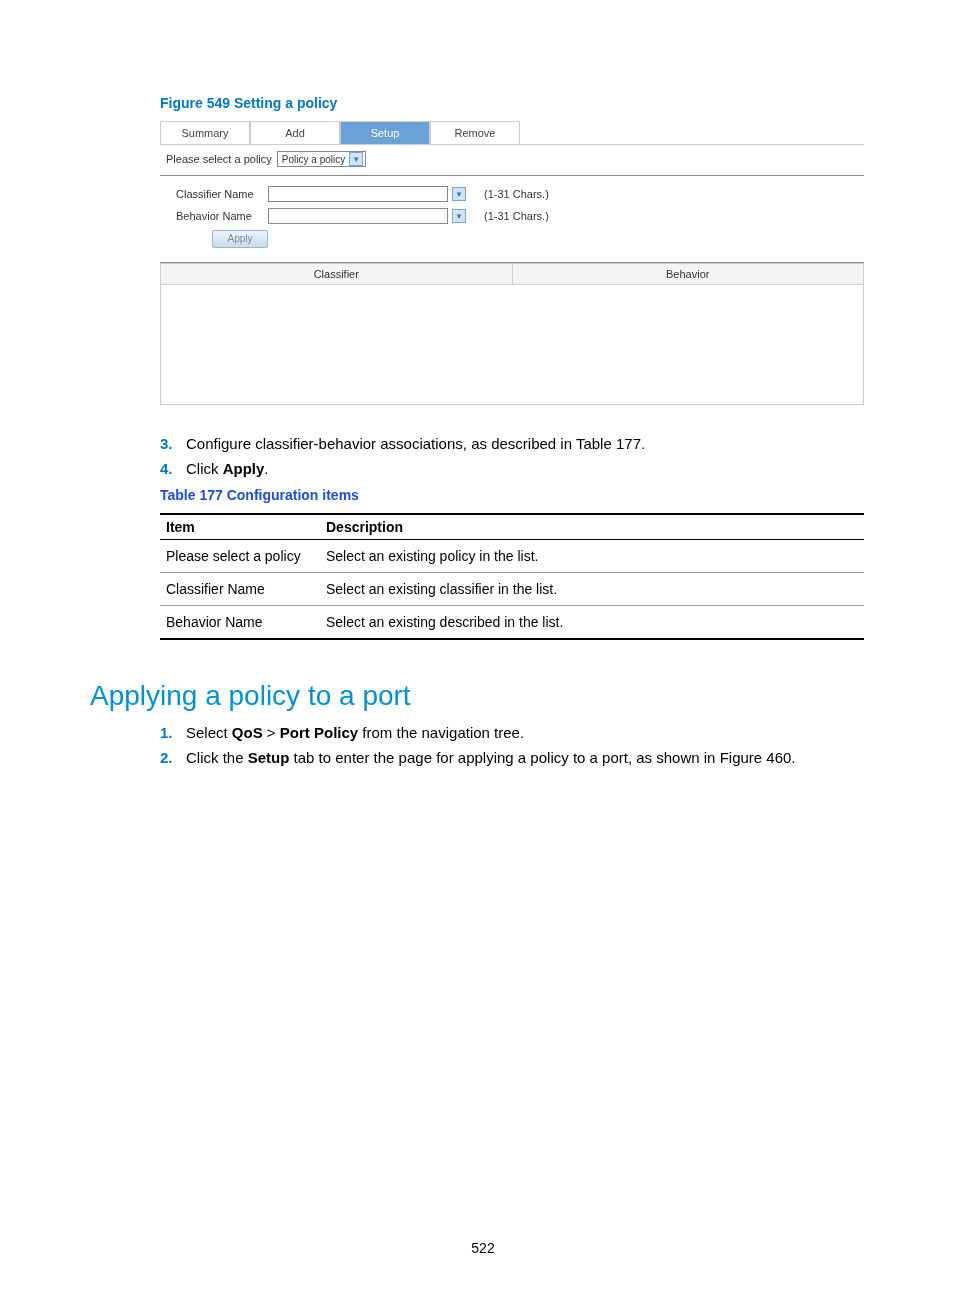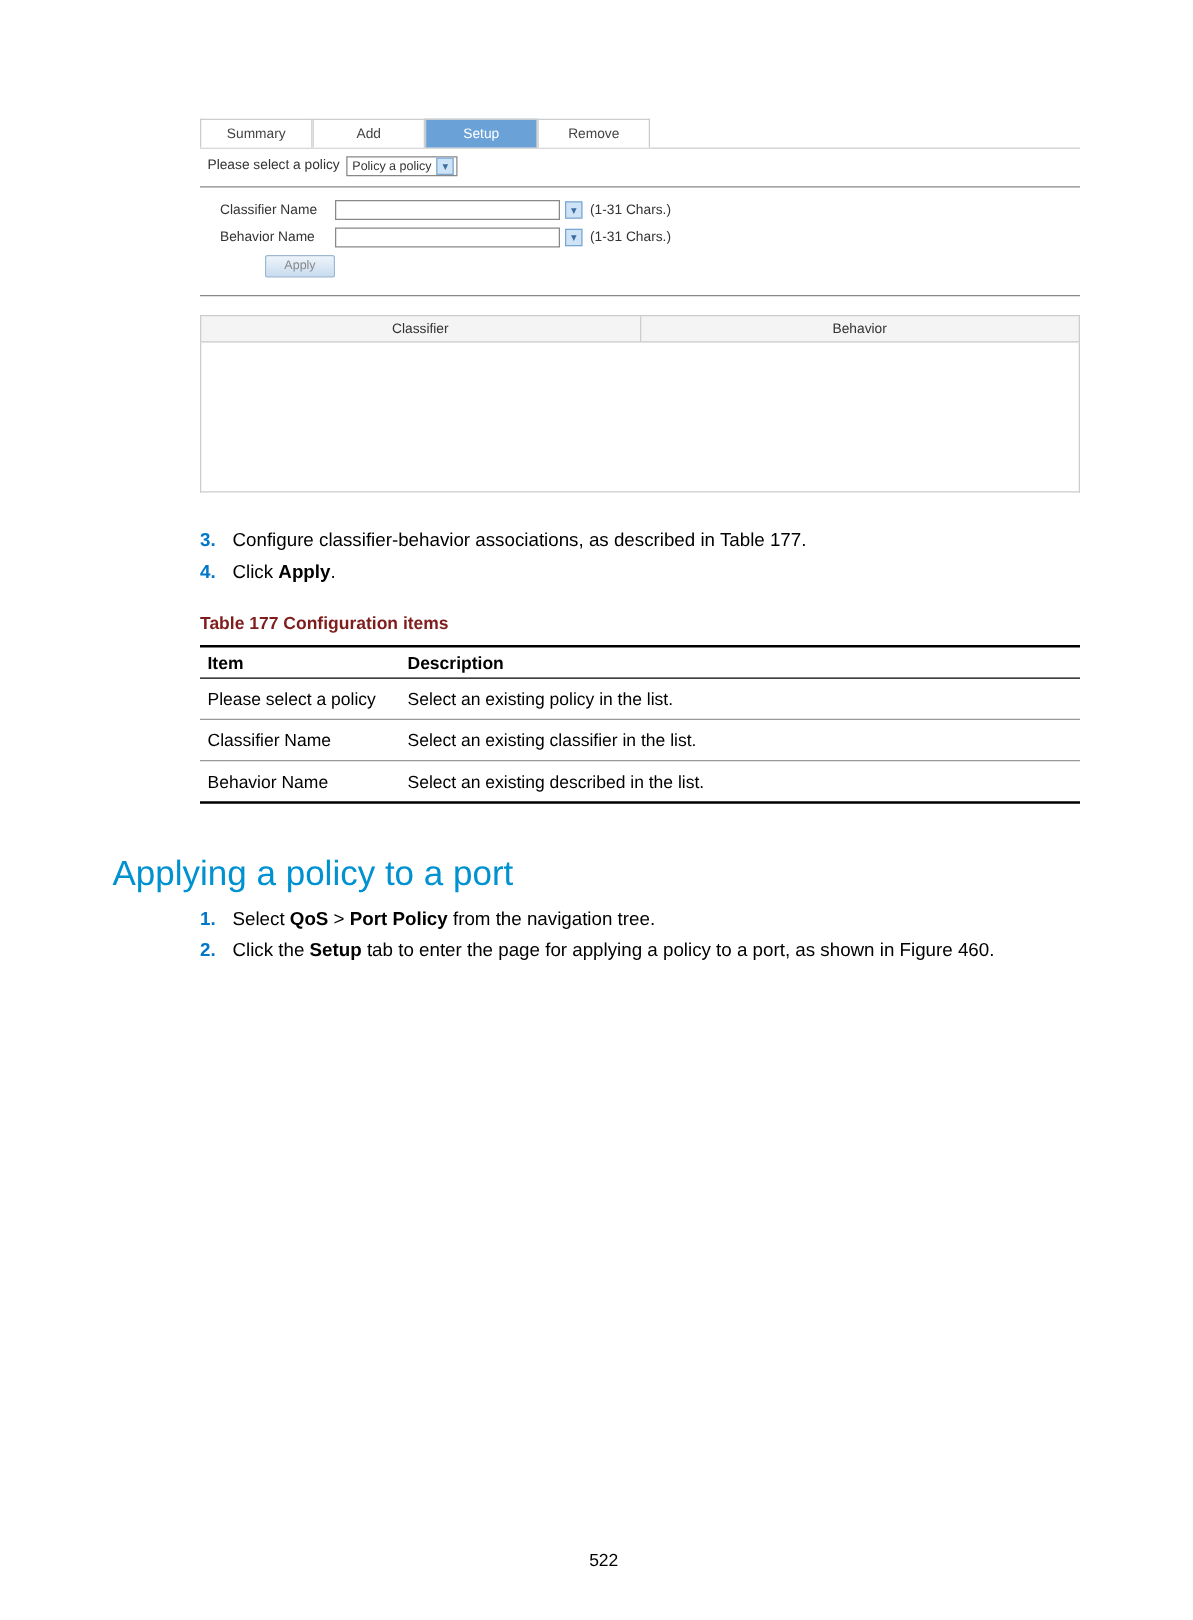--- a/index.html
+++ b/index.html
@@ -91,40 +91,40 @@
     font-size: 11px;
     color: #333;
   }
   .form-input {
     width: 180px;
     height: 16px;
     border: 1px solid #888;
     background: #fff;
   }
   .form-hint {
-    margin-left: 6px;
+    margin-left: 18px;
     font-size: 11px;
     color: #333;
   }
   .apply-btn {
     width: 56px;
     height: 18px;
     background: linear-gradient(#eef4fa, #c9dcef);
     border: 1px solid #9ab7d4;
     color: #888;
     font-size: 10px;
     text-align: center;
     line-height: 16px;
     border-radius: 2px;
     margin-left: 36px;
     margin-top: 4px;
   }
   .grid-header {
     display: flex;
-    margin-top: 15px;
+    margin-top: 0;
     border: 1px solid #ccc;
     background: #f4f4f4;
   }
   .grid-header > div {
     flex: 1;
     border-right: 1px solid #ccc;
     text-align: center;
     font-size: 11px;
     padding: 4px 0;
     color: #333;
@@ -143,24 +143,24 @@
   }
   .ol-num {
     width: 26px;
     color: #0077c8;
     font-weight: bold;
   }
   .ol-text { flex: 1; }
   .link { color: #000000; }
   .bold { font-weight: bold; }
   .table-caption {
-    color: #7f1d1d;
-    font-weight: bold;
-    font-size: 14px;
-    margin: 24px 0 10px 0;
+    color: #1d4ed8;
+    font-weight: bold;
+    font-size: 14px;
+    margin: 10px 0 10px 0;
   }
   table.doc-table {
     width: 100%;
     border-collapse: collapse;
     font-size: 14px;
     margin-bottom: 40px;
   }
   table.doc-table thead tr { border-top: 2px solid #000; border-bottom: 1px solid #000; }
   table.doc-table th {
     text-align: left;
@@ -188,20 +188,21 @@
     font-size: 14px;
     padding-left: 12px;
   }
 </style>
 </head>
 <body>
 
 <div class="page">
   <div class="content-indent">
 
+    <div class="figure-caption">Figure 549 Setting a policy</div>
 
     <div class="ui-shot">
       <div class="ui-tabs">
         <div class="ui-tab">Summary</div>
         <div class="ui-tab">Add</div>
         <div class="ui-tab active">Setup</div>
         <div class="ui-tab">Remove</div>
       </div>
 
       <div class="policy-select-row">

